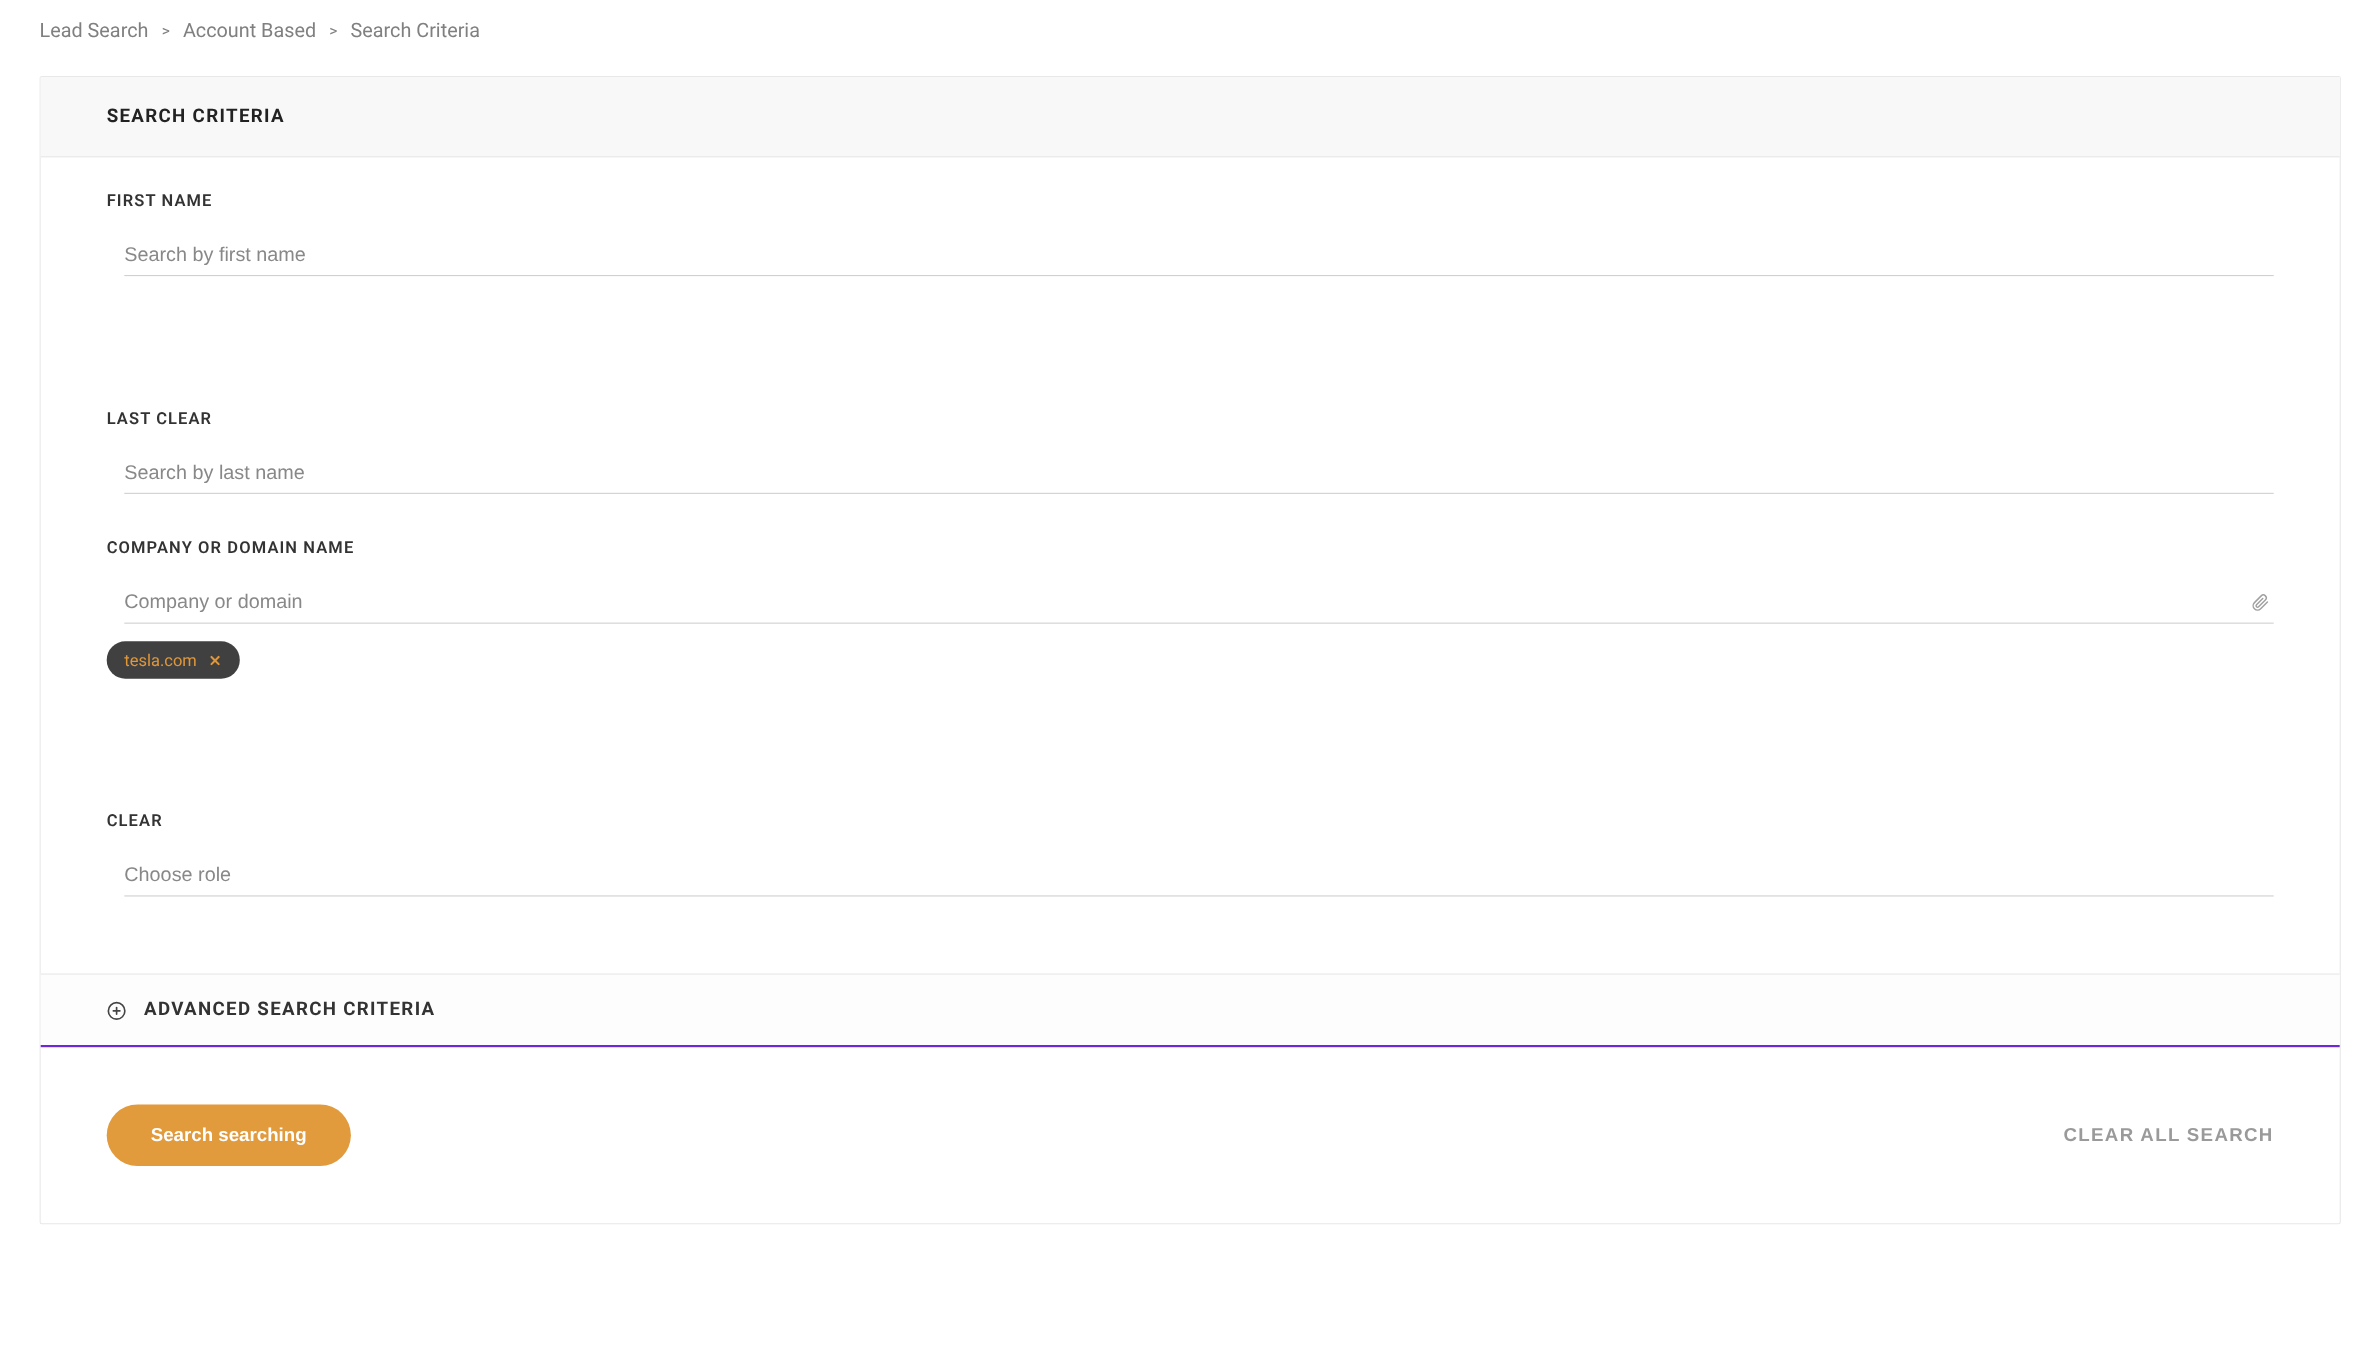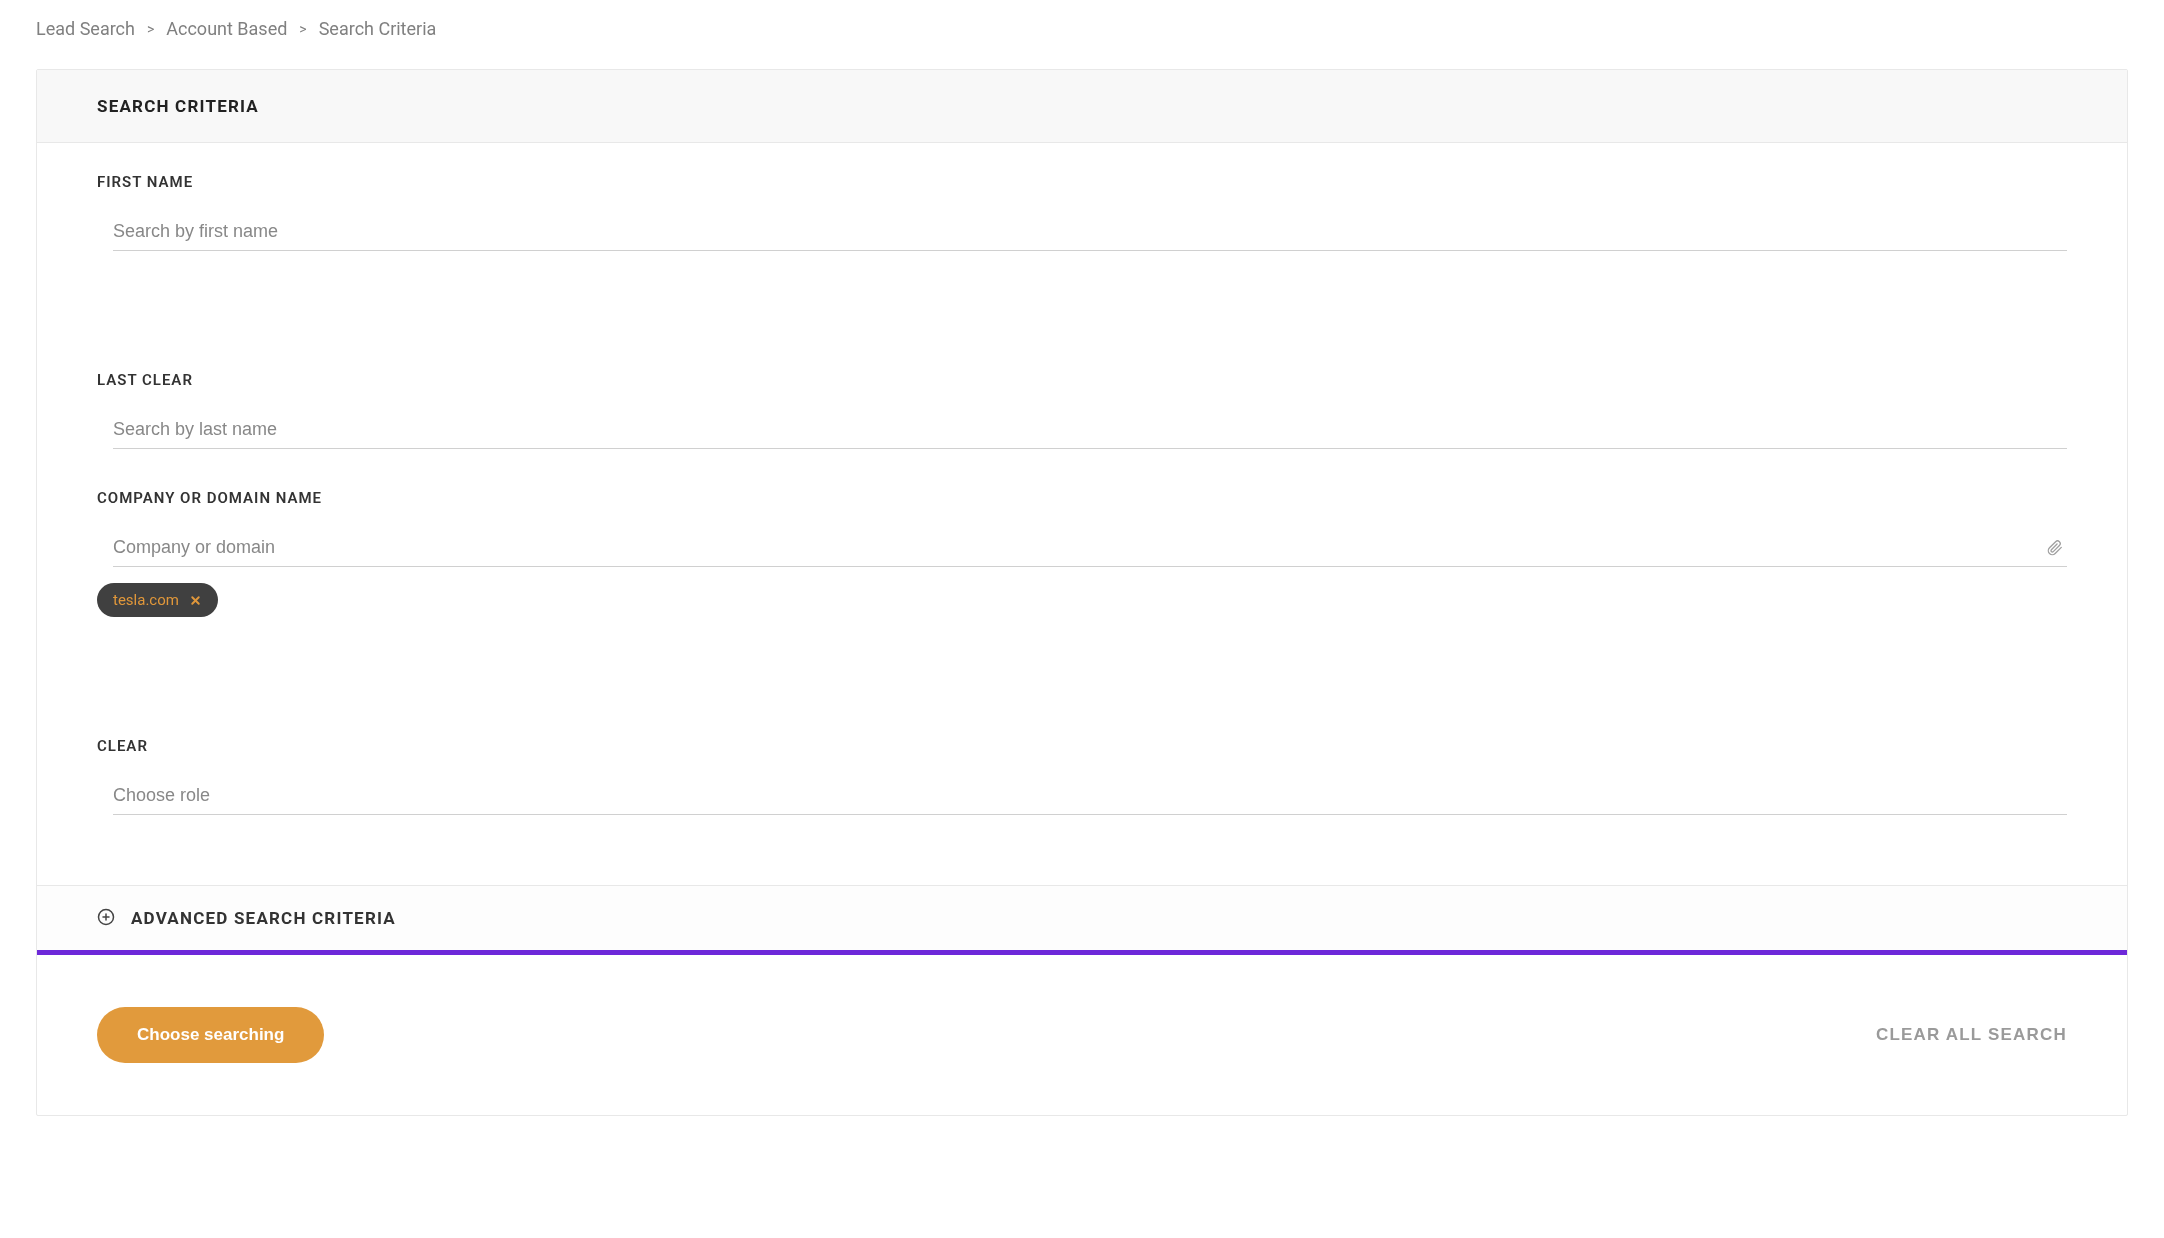--- a/index.html
+++ b/index.html
@@ -114,25 +114,25 @@
     }
     .chip-remove {
       cursor: pointer;
       display: inline-flex;
       align-items: center;
       justify-content: center;
       color: #e0973a;
     }
     .advanced-section {
       border-top: 1px solid #e8e8e8;
-      border-bottom: 5px solid #6d28d9;
+      border-bottom: 2px solid #6d28d9;
       background: #fdfdfd;
       padding: 22px 60px;
       display: flex;
-      align-items: flex-start;
+      align-items: flex-end;
       gap: 16px;
       cursor: pointer;
     }
     .advanced-icon {
       display: inline-flex;
       color: #444;
     }
     .advanced-label {
       font-size: 17px;
       font-weight: 700;
@@ -237,17 +237,17 @@
         <svg width="18" height="18" viewBox="0 0 24 24" fill="none" stroke="currentColor" stroke-width="2" stroke-linecap="round">
           <circle cx="12" cy="12" r="10"></circle>
           <line x1="12" y1="8" x2="12" y2="16"></line>
           <line x1="8" y1="12" x2="16" y2="12"></line>
         </svg>
       </span>
       <span class="advanced-label">ADVANCED SEARCH CRITERIA</span>
     </div>
 
     <div class="card-footer">
-      <button class="btn-primary">Choose searching</button>
+      <button class="btn-primary">Search searching</button>
       <button class="btn-link">CLEAR ALL SEARCH</button>
     </div>
   </div>
 </div>
 
 </body></html>

